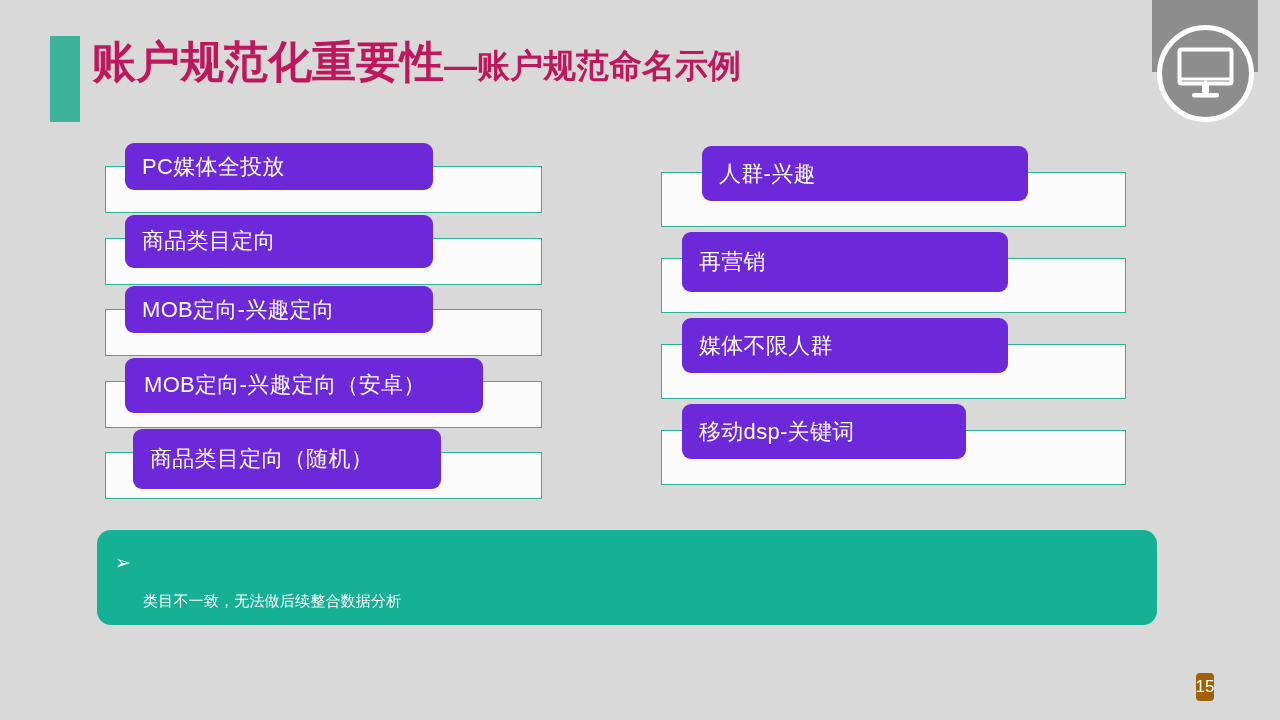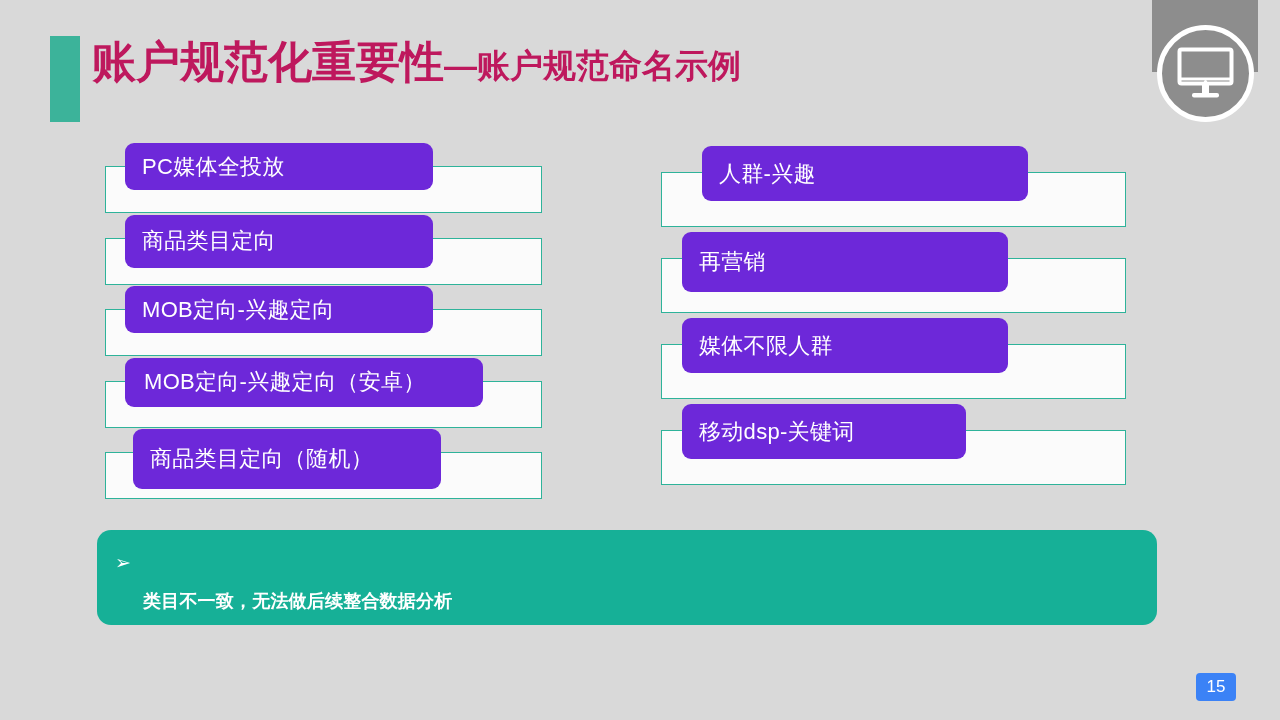--- a/index.html
+++ b/index.html
@@ -102,32 +102,31 @@
     line-height: 38px;
     letter-spacing: 0.2px;
   }
   #summary-banner .bullet {
     font-size: 19px;
     margin-right: 6px;
     line-height: 38px;
   }
   #summary-banner .line2 {
     padding-left: 28px;
-    font-size: 18px;
+    font-size: 15px;
     line-height: 38px;
     letter-spacing: 0.2px;
-    font-weight: bold;
   }
 
   
   #page-number-badge {
     position: absolute;
     left: 1196px; top: 673px;
-    width: 40px; height: 28px;
-    background: #3b82f6;
+    width: 18px; height: 28px;
+    background: #a16207;
     border-radius: 4px;
     color: #ffffff;
     font-size: 17px;
     display: flex;
     align-items: center;
     justify-content: center;
   }
 </style>
 </head>
 <body>
@@ -151,21 +150,21 @@
 </div>
 
 <div class="row" id="left-column">
     <div class="shell" style="left: 105px; top: 166px; width: 437px; height: 47px;"></div>
     <div class="chip" style="left: 125px; top: 143px; width: 308px; height: 47px;">PC媒体全投放</div>
     <div class="shell" style="left: 105px; top: 237.5px; width: 437px; height: 47px;"></div>
     <div class="chip" style="left: 125px; top: 214.5px; width: 308px; height: 53px;">商品类目定向</div>
     <div class="shell" style="left: 105px; top: 309px; width: 437px; height: 47px;"></div>
     <div class="chip" style="left: 125px; top: 286px; width: 308px; height: 47px;">MOB定向-兴趣定向</div>
     <div class="shell" style="left: 105px; top: 380.5px; width: 437px; height: 47px;"></div>
-    <div class="chip" style="left: 125px; top: 357.5px; width: 358px; height: 49px; padding-left: 19px;">MOB定向-兴趣定向（安卓）</div>
+    <div class="chip" style="left: 125px; top: 357.5px; width: 358px; height: 55px; padding-left: 19px;">MOB定向-兴趣定向（安卓）</div>
     <div class="shell" style="left: 105px; top: 452px; width: 437px; height: 47px;"></div>
     <div class="chip" style="left: 133px; top: 429px; width: 308px; height: 60px;">商品类目定向（随机）</div>
   </div>
 
 <div class="row" id="right-column">
     <div class="shell" style="left: 661px; top: 172px; width: 465px; height: 55px;"></div>
     <div class="chip" style="left: 702px; top: 146px; width: 326px; height: 55px;">人群-兴趣</div>
     <div class="shell" style="left: 661px; top: 258px; width: 465px; height: 55px;"></div>
     <div class="chip" style="left: 682px; top: 232px; width: 326px; height: 60px;">再营销</div>
     <div class="shell" style="left: 661px; top: 344px; width: 465px; height: 55px;"></div>

